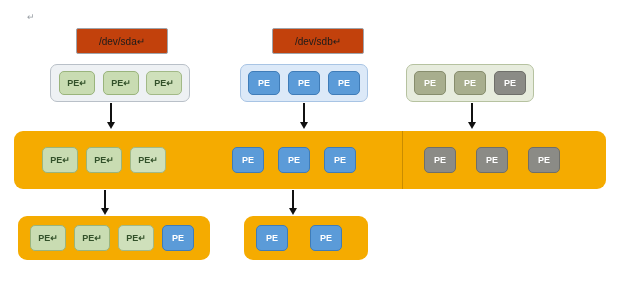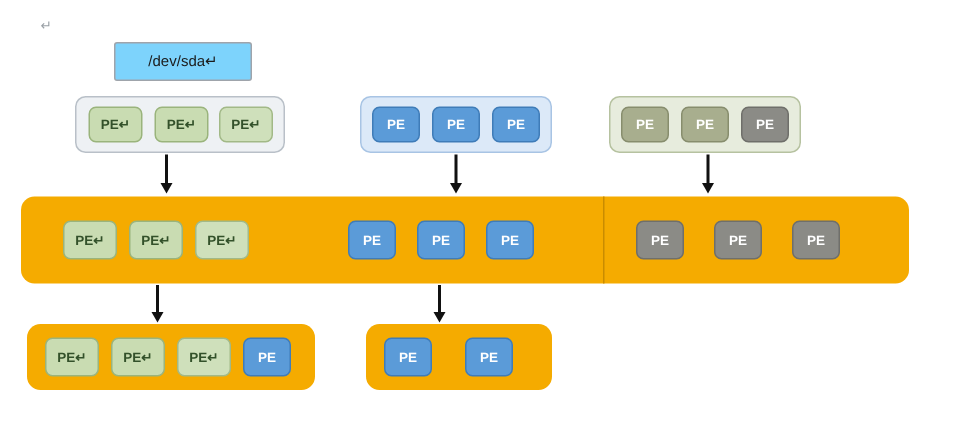--- a/index.html
+++ b/index.html
@@ -14,21 +14,21 @@
 
   
   .corner-mark{
     position:absolute;left:27px;top:12px;
     font-size:9px;color:#9aa0a6;
   }
 
   
   .devbox{
     position:absolute;
-    background:#7dd3fc;
+    background:#c2410c;
     border:1px solid #9fa4ab;
     border-radius:2px;
     font-size:10px;
     color:#1b1b1b;
     display:flex;align-items:center;justify-content:center;
     box-sizing:border-box;
   }
 
   
   .pegroup{
@@ -83,20 +83,23 @@
 </head>
 <body>
 
 <div class="stage">
 
   <div class="corner-mark">↵</div>
 
   <div class="devbox" style="left:76px;top:28px;width:92px;height:26px;">
     <span>/dev/sda↵</span>
   </div>
+  <div class="devbox" style="left:272px;top:28px;width:92px;height:26px;">
+    <span>/dev/sdb↵</span>
+  </div>
 
   <div class="pegroup sda" style="left:50px;top:64px;width:140px;height:38px;"></div>
   <div class="pegroup sdb" style="left:240px;top:64px;width:128px;height:38px;"></div>
   <div class="pegroup sdc" style="left:406px;top:64px;width:128px;height:38px;"></div>
 
   <div class="pe green" style="left:59px;top:71px;width:36px;height:24px;">
       <span>PE↵</span>
     </div>
   <div class="pe green" style="left:103px;top:71px;width:36px;height:24px;">
       <span>PE↵</span>

